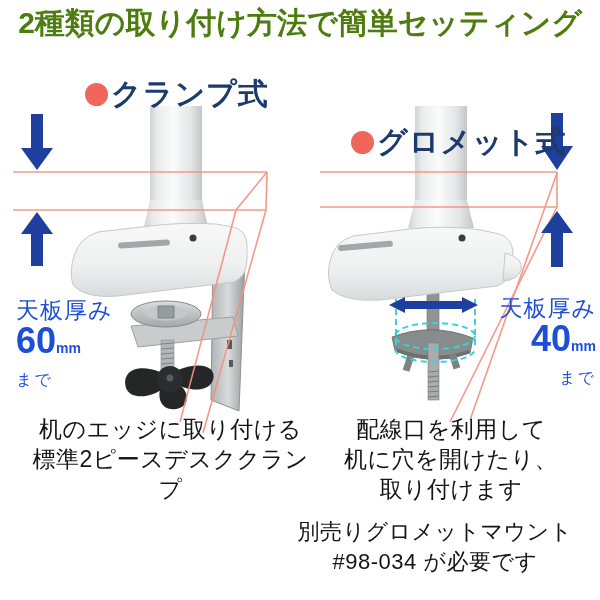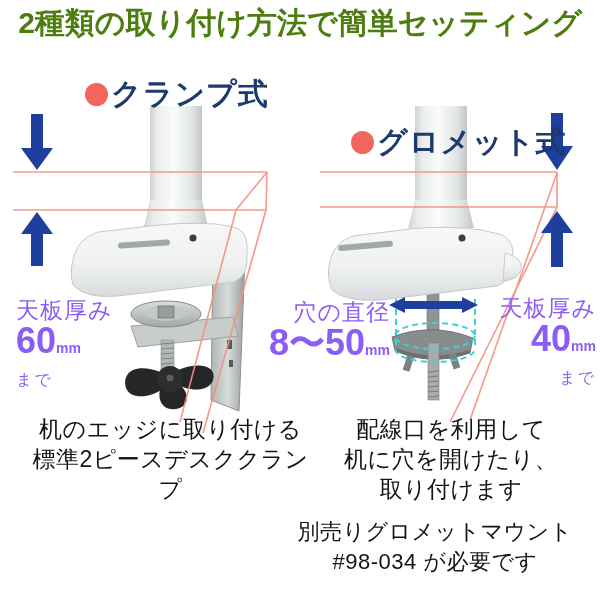--- a/index.html
+++ b/index.html
@@ -12,21 +12,21 @@
     position:absolute;left:0;top:3px;width:600px;text-align:center;
     font-size:30px;font-weight:bold;color:#4d7c0f;letter-spacing:0px;white-space:nowrap;
   }
   .col-heading{
     position:absolute;display:flex;align-items:center;gap:3px;
     font-size:30px;font-weight:bold;color:#1d3a6d;letter-spacing:1px;white-space:nowrap;
   }
   .col-heading .dot{width:23px;height:23px;border-radius:50%;background:#f0665c;flex:0 0 auto;}
   .heading-clamp{left:85px;top:74px;}
   .heading-grommet{left:351px;top:82px;margin-top:40px;}
-  .measure{position:absolute;color:#8b5cf6;}
+  .measure{position:absolute;color:#1d4ed8;}
   .measure .m-label{font-size:23px;letter-spacing:1px;line-height:28px;}
   .measure .m-valueline{line-height:33px;white-space:nowrap;}
   .measure .m-value{font-size:36px;font-weight:bold;}
   .measure .m-unit{font-size:14px;font-weight:bold;}
   .measure .m-suffix{font-size:16px;letter-spacing:2px;line-height:29px;}
   .measure-left{left:16px;top:296px;text-align:left;}
   .measure-hole{left:250px;width:140px;top:298px;text-align:right;}
   .measure-right{left:476px;width:120px;top:294px;text-align:right;}
   .caption{position:absolute;text-align:center;font-size:23px;line-height:30px;color:#141414;letter-spacing:0.5px;}
   .caption-clamp{left:23px;width:295px;top:414px;}
@@ -185,26 +185,20 @@
   </div>
 
   <div class="measure measure-left">
     <div class="m-label">天板厚み</div>
     <div class="m-valueline">
       <span class="m-value">60</span><span class="m-unit">mm</span>
     </div>
     <div class="m-suffix">まで</div>
   </div>
 
-  <div class="measure measure-hole">
-    <div class="m-label">穴の直径</div>
-    <div class="m-valueline">
-      <span class="m-value">8〜50</span><span class="m-unit">mm</span>
-    </div>
-  </div>
 
   <div class="measure measure-right">
     <div class="m-label">天板厚み</div>
     <div class="m-valueline">
       <span class="m-value">40</span><span class="m-unit">mm</span>
     </div>
     <div class="m-suffix">まで</div>
   </div>
 
   <div class="caption caption-clamp">

